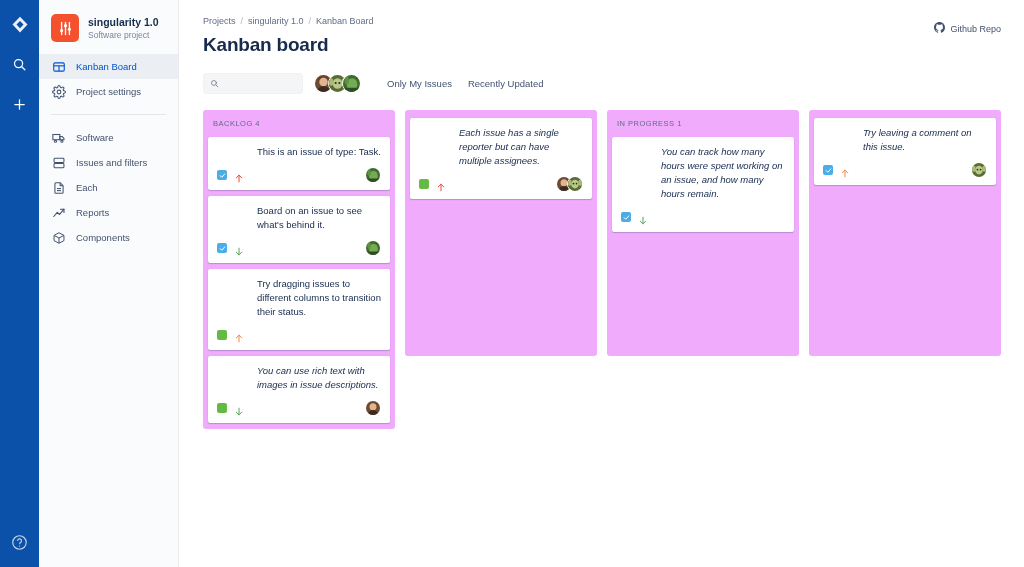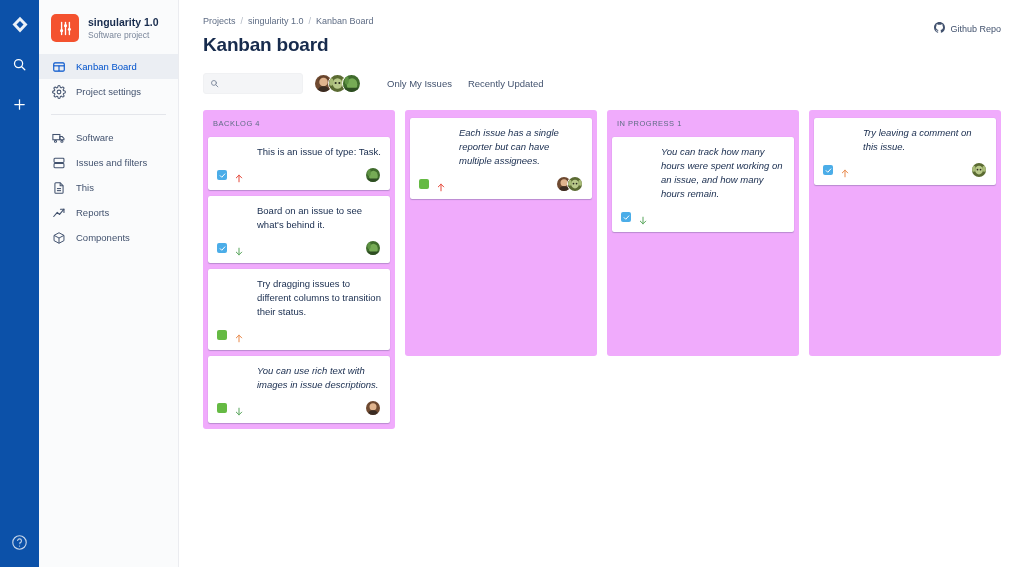--- a/index.html
+++ b/index.html
@@ -216,21 +216,21 @@
       </div>
       <div class="nav-item">
         <span class="nav-ico">
           <svg width="14" height="14" viewBox="0 0 24 24" fill="none" stroke="#42526e" stroke-width="1.8">
             <path d="M14 3H6.5A1.5 1.5 0 0 0 5 4.5v15A1.5 1.5 0 0 0 6.5 21h11a1.5 1.5 0 0 0 1.5-1.5V8z"></path>
             <path d="M14 3v5h5"></path>
               <line x1="8.5" y1="13" x2="15.5" y2="13"></line>
             <line x1="8.5" y1="16.5" x2="15.5" y2="16.5"></line>
           </svg>
         </span>
-        <span>This</span>
+        <span>Each</span>
       </div>
       <div class="nav-item">
         <span class="nav-ico">
           <svg width="14" height="14" viewBox="0 0 24 24" fill="none" stroke="#42526e" stroke-width="1.9" stroke-linecap="round" stroke-linejoin="round">
             <polyline points="3,18 9,11 13,14.5 20.5,5.5"></polyline>
               <polyline points="14.5,5.5 20.5,5.5 20.5,11"></polyline>
           </svg>
         </span>
         <span>Reports</span>
       </div>

